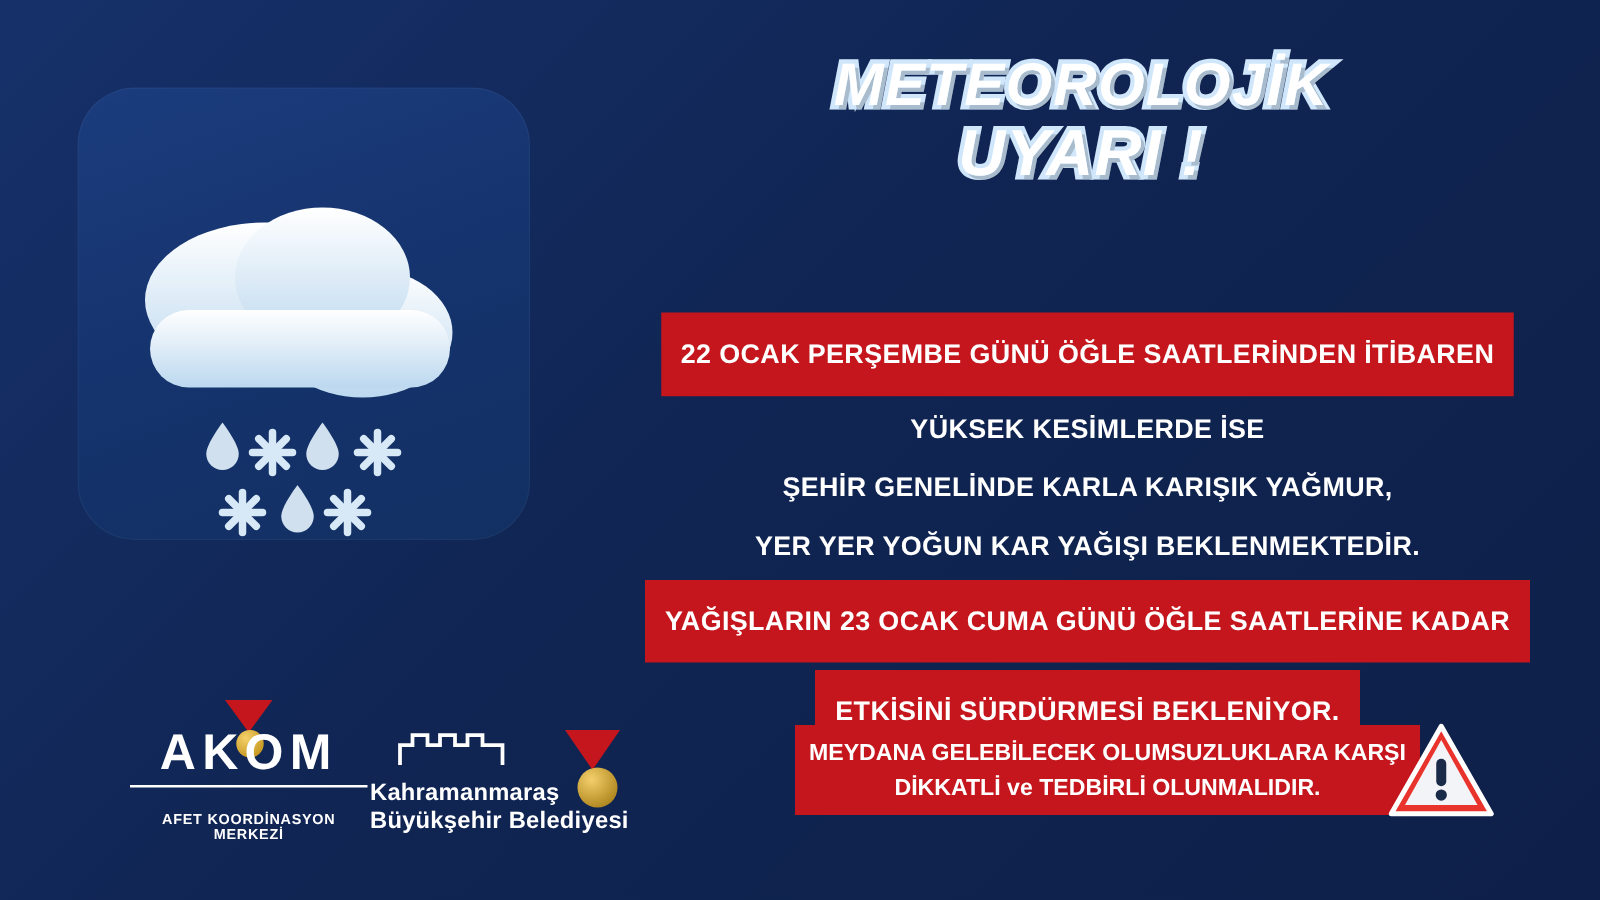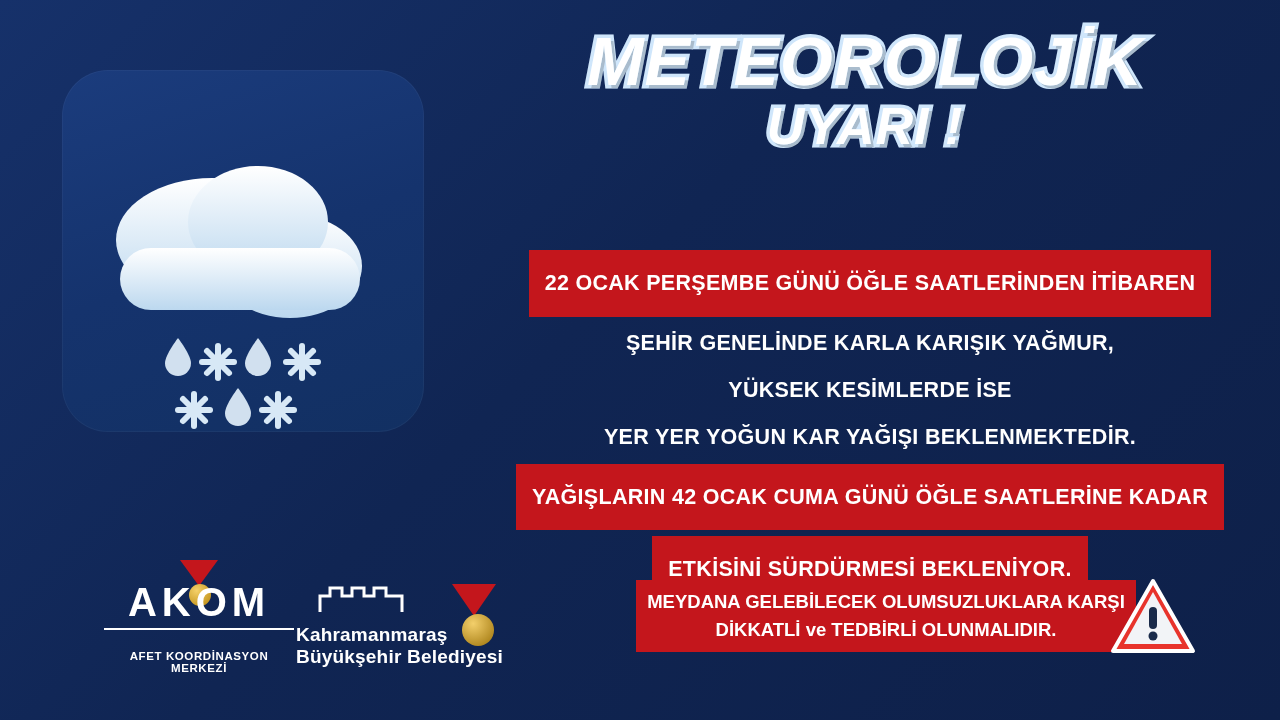--- a/index.html
+++ b/index.html
@@ -39,23 +39,24 @@
     font-weight: 800;
     font-style: italic;
     letter-spacing: 1px;
     line-height: 0.98;
     text-shadow:
       0 0 0 #cfe6fb,
       3px 3px 0 rgba(0,0,0,0.18);
   }
   .headline .l1 {
     display: block;
-    font-size: 68px;
+    font-size: 48px;
     -webkit-text-stroke: 7px #cfe6fb;
     paint-order: stroke fill;
+    margin-top: 17px;
   }
   .headline .l2 {
     display: block;
     font-size: 52px;
     margin-top: 6px;
     -webkit-text-stroke: 7px #cfe6fb;
     paint-order: stroke fill;
   }
 
   
@@ -241,29 +242,29 @@
   </div>
 
   <div class="headline">
     <span class="l1">METEOROLOJİK</span>
     <span class="l2">UYARI !</span>
   </div>
 
   <div class="message">
     <div class="msg-row"><span class="msg-line hl">22 OCAK PERŞEMBE GÜNÜ ÖĞLE SAATLERİNDEN İTİBAREN</span></div>
     <div class="msg-row">
-        <span class="msg-line">ŞEHİR GENELİNDE KARLA KARIŞIK YAĞMUR,</span>
+        <span class="msg-line">YÜKSEK KESİMLERDE İSE</span>
       </div>
     <div class="msg-row">
-        <span class="msg-line">YÜKSEK KESİMLERDE İSE</span>
+        <span class="msg-line">ŞEHİR GENELİNDE KARLA KARIŞIK YAĞMUR,</span>
       </div>
     <div class="msg-row">
         <span class="msg-line">YER YER YOĞUN KAR YAĞIŞI BEKLENMEKTEDİR.</span>
       </div>
-    <div class="msg-row"><span class="msg-line hl">YAĞIŞLARIN 42 OCAK CUMA GÜNÜ ÖĞLE SAATLERİNE KADAR</span></div>
+    <div class="msg-row"><span class="msg-line hl">YAĞIŞLARIN 23 OCAK CUMA GÜNÜ ÖĞLE SAATLERİNE KADAR</span></div>
     <div class="msg-row"><span class="msg-line hl">ETKİSİNİ SÜRDÜRMESİ BEKLENİYOR.</span></div>
   </div>
 
   <div class="warn-strip">
     <span>MEYDANA GELEBİLECEK OLUMSUZLUKLARA KARŞI</span>
     <span>DİKKATLİ ve TEDBİRLİ OLUNMALIDIR.</span>
   </div>
   <div class="warn-tri">
     <svg viewBox="0 0 86 78" width="86" height="78" aria-hidden="true">
       <path d="M43 3 L83 73 L3 73 Z" fill="#e8342c" stroke="#ffffff" stroke-width="4" stroke-linejoin="round"></path>

